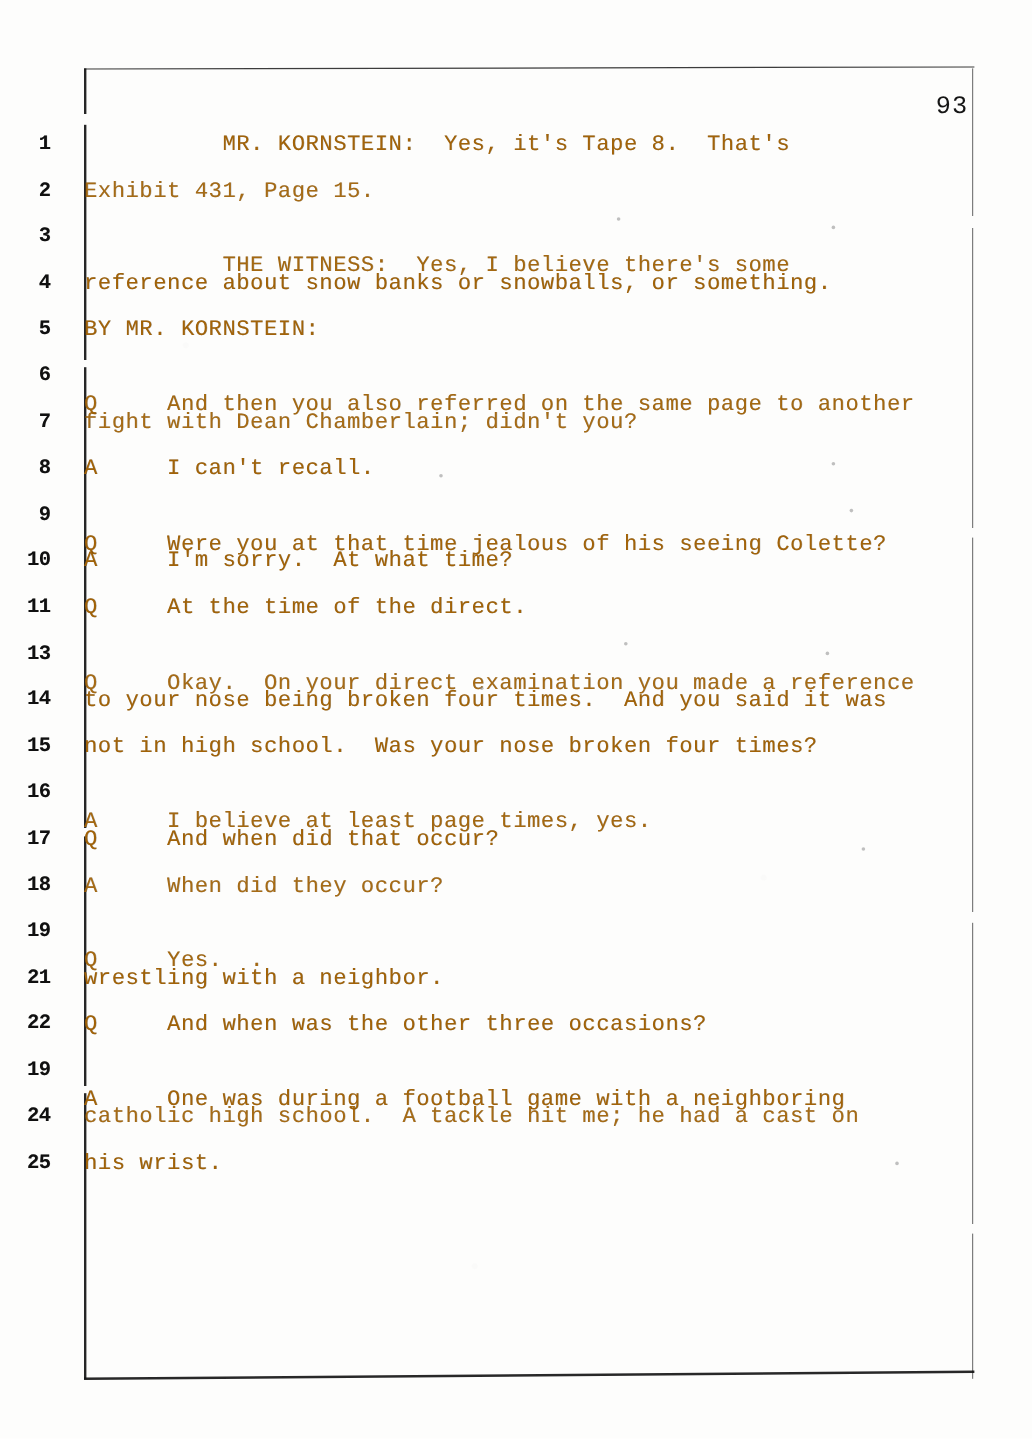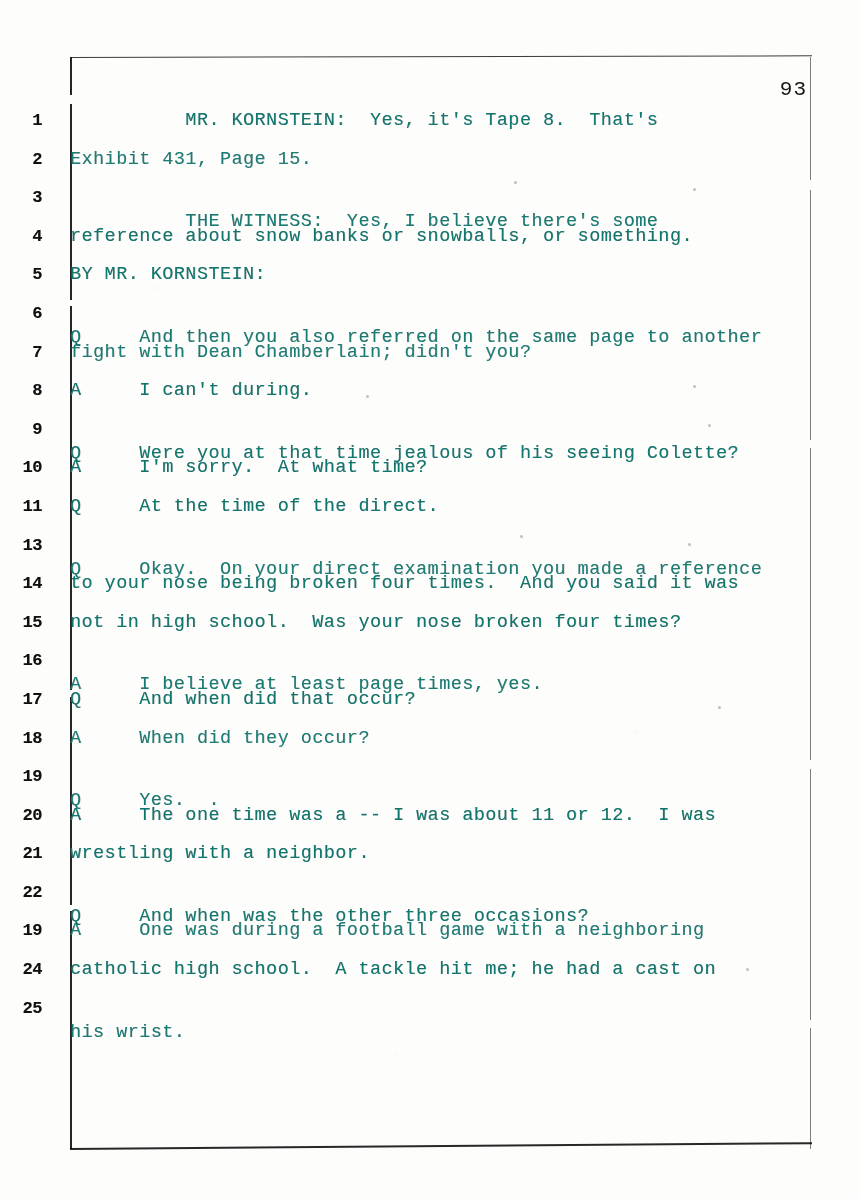--- a/index.html
+++ b/index.html
@@ -112,21 +112,21 @@
     color: #101010;
     line-height: 1;
     letter-spacing: -0.5px;
   }
 
   .line-text {
     flex: 1 1 auto;
     padding-left: 14px;
     font-size: 18.4px;
     line-height: 1;
-    color: #0f766e;
+    color: #a16207;
     white-space: pre;
     letter-spacing: 0.5px;
   }
 
   
   .line-text { text-shadow: 0.4px 0 0 rgba(0,0,0,0.30); }
   .tline:nth-child(3n)   .line-text { opacity: 0.96; margin-top: 24px; }
   .tline:nth-child(4n+1) .line-text { opacity: 0.99; }
   .tline:nth-child(5n+2) .line-text { opacity: 0.94; }
 
@@ -190,21 +190,21 @@
     <div class="tline">
       <span class="line-no">6</span>
       <span class="line-text">Q     And then you also referred on the same page to another</span>
     </div>
     <div class="tline">
       <span class="line-no">7</span>
       <span class="line-text">fight with Dean Chamberlain; didn't you?</span>
     </div>
     <div class="tline">
       <span class="line-no">8</span>
-      <span class="line-text">A     I can't during.</span>
+      <span class="line-text">A     I can't recall.</span>
     </div>
     <div class="tline">
       <span class="line-no">9</span>
       <span class="line-text">Q     Were you at that time jealous of his seeing Colette?</span>
     </div>
     <div class="tline">
       <span class="line-no">10</span>
       <span class="line-text">A     I'm sorry.  At what time?</span>
     </div>
     <div class="tline">
@@ -231,24 +231,20 @@
       <span class="line-no">17</span>
       <span class="line-text">Q     And when did that occur?</span>
     </div>
     <div class="tline">
       <span class="line-no">18</span>
       <span class="line-text">A     When did they occur?</span>
     </div>
     <div class="tline">
       <span class="line-no">19</span>
       <span class="line-text">Q     Yes.  .</span>
-    </div>
-    <div class="tline">
-      <span class="line-no">20</span>
-      <span class="line-text">A     The one time was a -- I was about 11 or 12.  I was</span>
     </div>
     <div class="tline">
       <span class="line-no">21</span>
       <span class="line-text">wrestling with a neighbor.</span>
     </div>
     <div class="tline">
       <span class="line-no">22</span>
       <span class="line-text">Q     And when was the other three occasions?</span>
     </div>
     <div class="tline">

